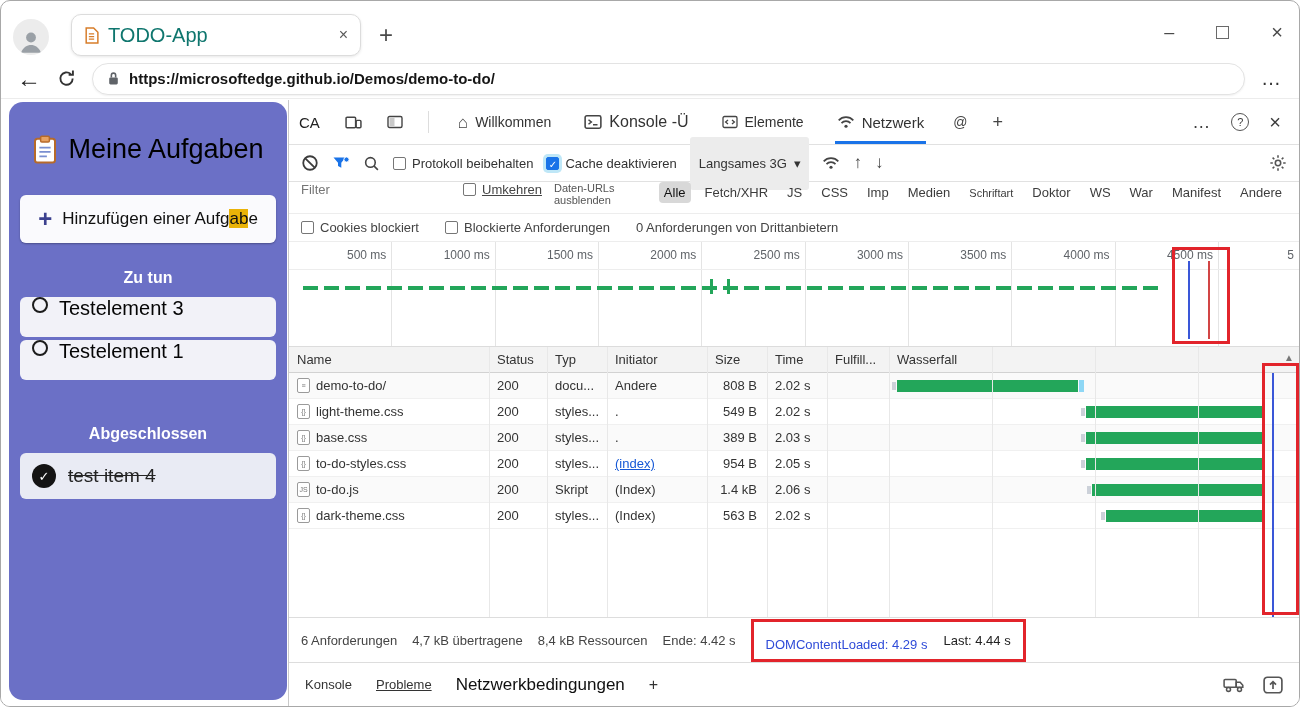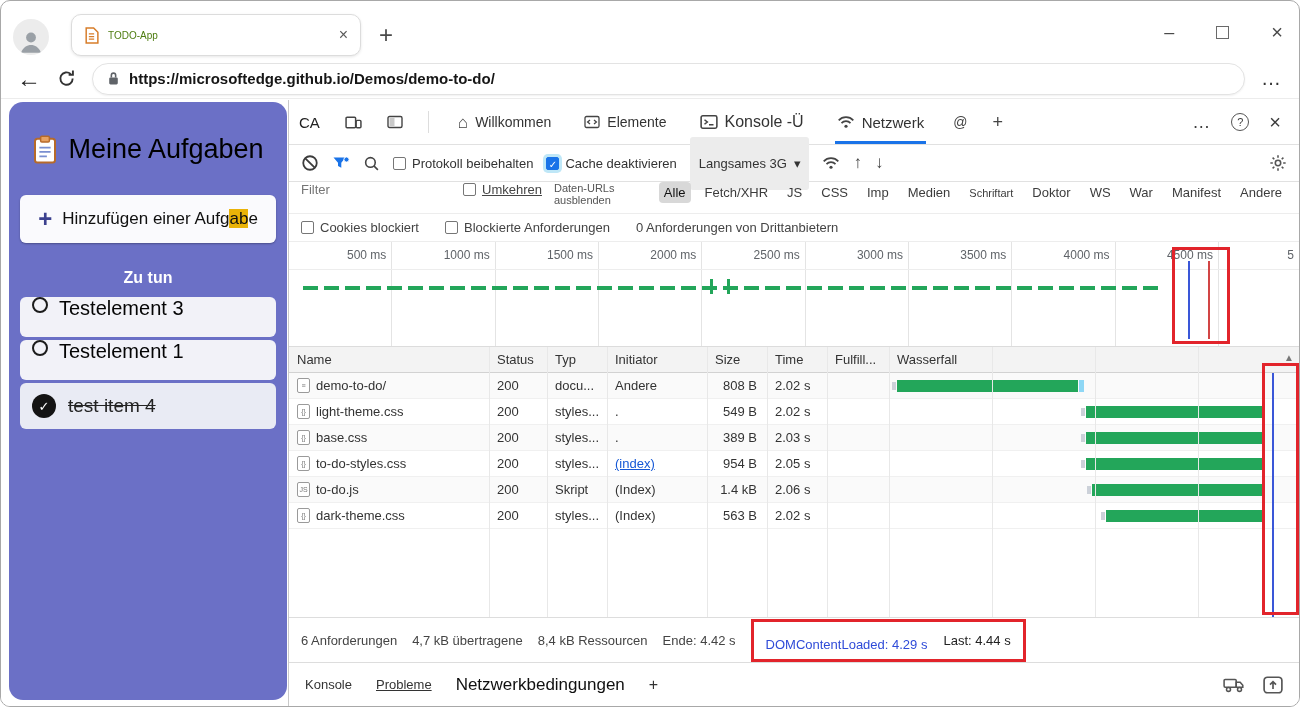--- a/index.html
+++ b/index.html
@@ -3,21 +3,21 @@
 <meta charset="utf-8">
 <style>
   * { box-sizing: border-box; margin:0; padding:0; }
   html,body { width:1300px; height:707px; font-family:"Liberation Sans",sans-serif; background:#fff; }
   .window { position:relative; width:1300px; height:707px; border:1px solid #a8a8a8; border-radius:10px; overflow:hidden; background:#fff; }
 
   
   .tabstrip { height:58px; position:relative; display:flex; align-items:center; }
   .avatar { position:absolute; left:12px; top:18px; width:36px; height:36px; border-radius:50%; background:#ececec; overflow:hidden; display:flex; align-items:flex-end; justify-content:center; }
   .tab { position:absolute; left:70px; top:13px; width:290px; height:42px; background:#fff; border:1px solid #dcdcdc; border-radius:10px; box-shadow:0 1px 3px rgba(0,0,0,.10); display:flex; align-items:center; gap:9px; padding:0 12px; }
-  .tab-title { flex:1; font-size:10px; color:#4d7c0f; white-space:nowrap; overflow:hidden; }
+  .tab-title { flex:1; font-size:20px; color:#0f766e; white-space:nowrap; overflow:hidden; }
   .tab-close { color:#5a5a5a; font-size:16px; cursor:default; }
   .newtab { position:absolute; left:378px; top:20px; font-size:24px; color:#4a4a4a; }
   .wincontrols { position:absolute; right:16px; top:20px; display:flex; align-items:center; gap:42px; color:#4a4a4a; }
   .wc-min { font-size:18px; }
   .wc-max { width:13px; height:13px; border:1.6px solid #6a6a6a; display:inline-block; }
   .wc-close { font-size:20px; }
 
   .navbar { height:40px; display:flex; align-items:center; gap:16px; padding:0 16px; border-bottom:1px solid #ececec; }
   .nav-back { font-size:24px; color:#222; line-height:1; }
   .urlpill { flex:1; height:32px; border:1px solid #e3e3e3; border-radius:16px; box-shadow:0 1px 2px rgba(0,0,0,.06); display:flex; align-items:center; gap:9px; padding:0 14px; background:#fff; }
@@ -198,20 +198,21 @@
         </div>
         <div class="section-label">Zu tun</div>
         <div class="todo-item">
           <span class="radio"></span>
           <span>Testelement 3</span>
         </div>
         <div class="todo-item">
           <span class="radio"></span>
           <span>Testelement 1</span>
         </div>
+        <div class="section-label done-h">Abgeschlossen</div>
         <div class="done-item">
           <span class="done-check">✓</span>
           <span class="strike">test item 4</span>
         </div>
       </aside>
     </div>
 
     <div class="devtools">
 
       <div class="dt-tabbar">
@@ -225,39 +226,39 @@
         <span>
           <svg width="16" height="14" viewBox="0 0 16 14">
               <rect x="1" y="1.5" width="14" height="11" rx="1.5" fill="none" stroke="#444" stroke-width="1.4"></rect>
               <rect x="2.5" y="3" width="5" height="8" fill="#c9c9c9"></rect>
             </svg>
         </span>
         <span class="vsep"></span>
         <span class="dt-tab">
           <span class="house">⌂</span>
           <span>Willkommen</span>
-        </span>
-        <span class="dt-tab">
-          <span>
-            <svg width="16" height="14" viewBox="0 0 16 14">
-                <rect x="1" y="1.5" width="14" height="11" rx="1.5" fill="none" stroke="#444" stroke-width="1.3"></rect>
-                <path d="M6 5L3.6 7L6 9M10 5l2.4 2L10 9" fill="none" stroke="#444" stroke-width="1.3"></path>
-              </svg>
-          </span>
-          <span>Elemente</span>
         </span>
         <span class="dt-tab konsole">
           <span>
             <svg width="18" height="16" viewBox="0 0 16 14">
                 <rect x="1" y="1.5" width="14" height="11" rx="1.5" fill="none" stroke="#444" stroke-width="1.4"></rect>
                 <path d="M4 5l2.5 2L4 9" fill="none" stroke="#444" stroke-width="1.4"></path>
                 <path d="M8 9.5h4" stroke="#444" stroke-width="1.4"></path>
               </svg>
           </span>
           <span>Konsole -Ü</span>
+        </span>
+        <span class="dt-tab">
+          <span>
+            <svg width="16" height="14" viewBox="0 0 16 14">
+                <rect x="1" y="1.5" width="14" height="11" rx="1.5" fill="none" stroke="#444" stroke-width="1.3"></rect>
+                <path d="M6 5L3.6 7L6 9M10 5l2.4 2L10 9" fill="none" stroke="#444" stroke-width="1.3"></path>
+              </svg>
+          </span>
+          <span>Elemente</span>
         </span>
         <span class="dt-tab netzwerk active">
           <span>
             <svg width="18" height="14" viewBox="0 0 16 12">
                 <path d="M1.5 4.5a9 9 0 0 1 13 0" fill="none" stroke="#444" stroke-width="1.5"></path>
                 <path d="M4 7a5.5 5.5 0 0 1 8 0" fill="none" stroke="#444" stroke-width="1.5"></path>
                 <circle cx="8" cy="9.8" r="1.4" fill="#444"></circle>
               </svg>
           </span>
           <span>Netzwerk</span>

